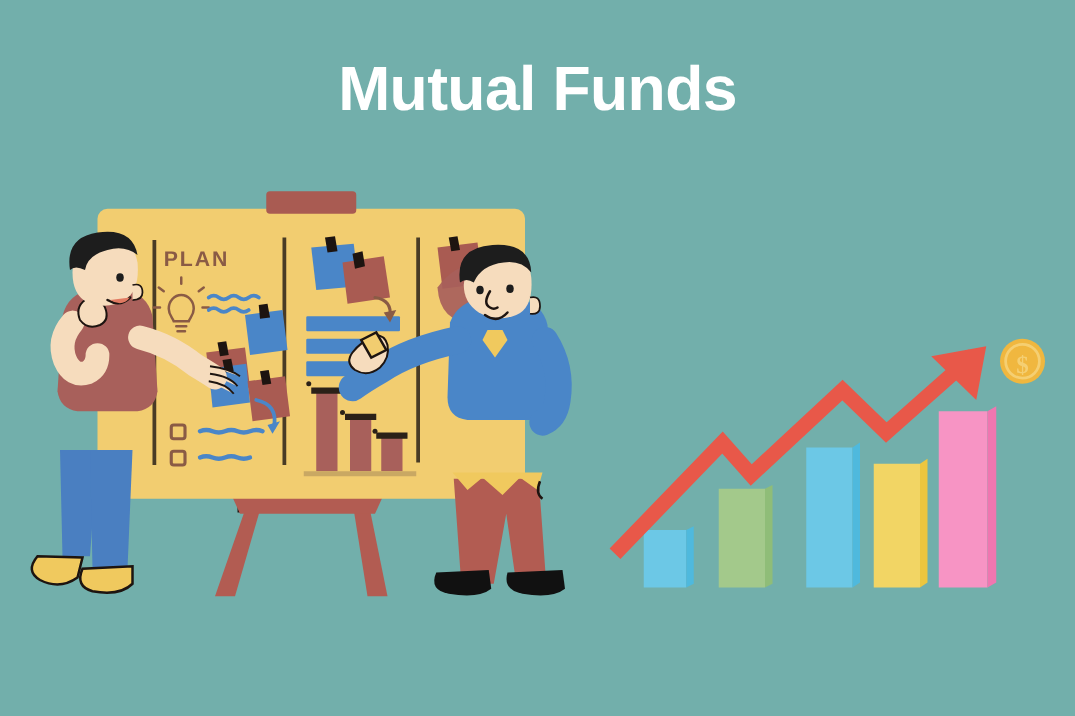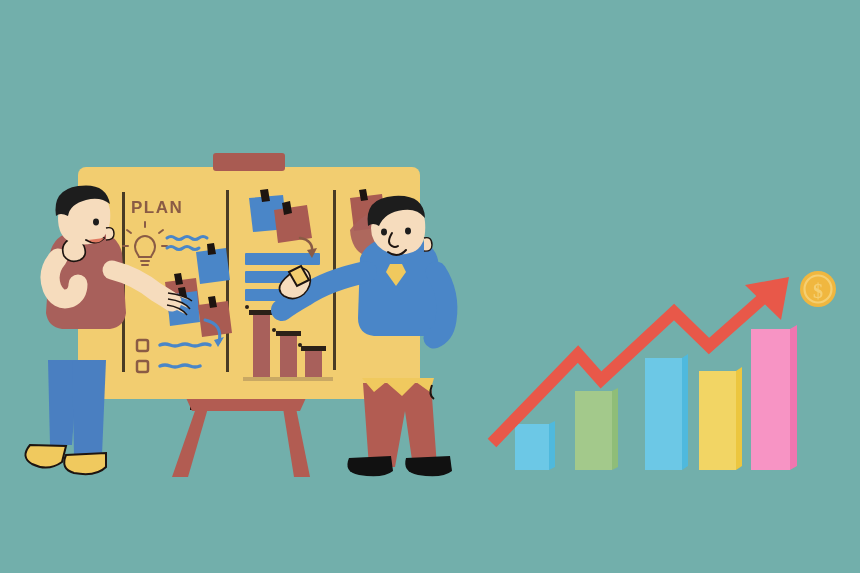--- a/index.html
+++ b/index.html
@@ -14,20 +14,21 @@
     font-size:50px;font-weight:bold;color:#ffffff;letter-spacing:-0.5px;
     line-height:1.1;
   }
   .svgwrap{position:absolute;left:0;top:0;width:860px;height:573px;}
 </style>
 </head>
 <body>
 
 <div id="stage">
 
+  <div id="title">Mutual Funds</div>
 
   <svg class="svgwrap" viewBox="0 0 860 573">
 
     <g>
       <polygon points="196,408 208,408 188,477 172,477" fill="#b25c52"></polygon>
       <polygon points="283,408 296,408 310,477 294,477" fill="#b25c52"></polygon>
       <rect x="190" y="400" width="32" height="10" fill="#1d1410"></rect>
       <rect x="268" y="400" width="32" height="10" fill="#1d1410"></rect>
       <polygon points="182,389 310,389 300,411 192,411" fill="#b25c52"></polygon>
     </g>

